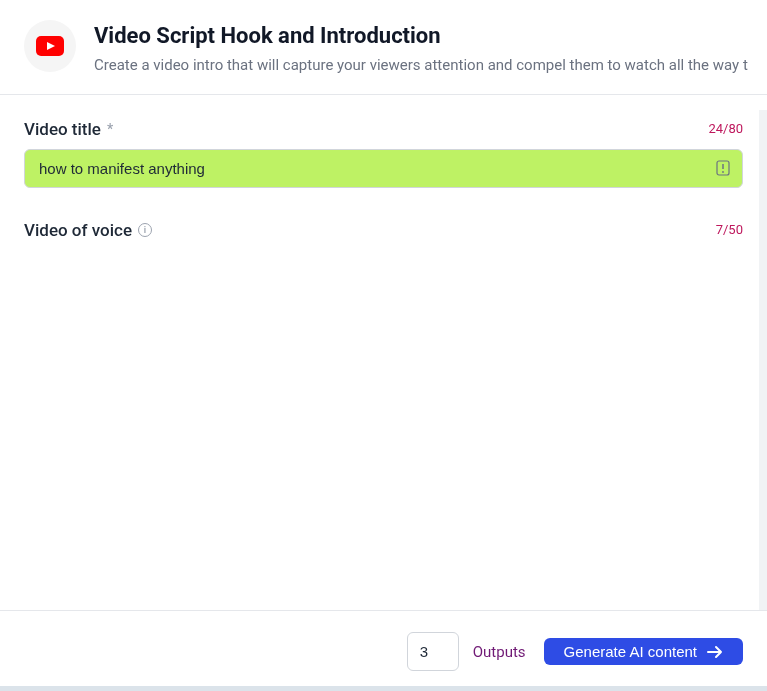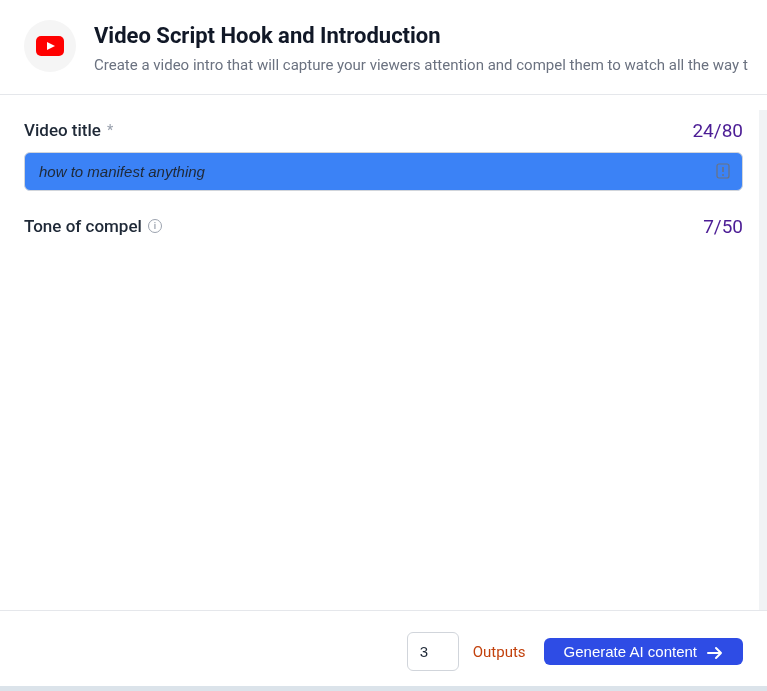--- a/index.html
+++ b/index.html
@@ -47,21 +47,21 @@
       color: #6b7280;
       line-height: 1.4;
       white-space: nowrap;
       overflow: hidden;
     }
     .form-area {
       padding: 24px;
       border-top: 1px solid #e5e7eb;
     }
     .field-group {
-      margin-bottom: 24px;
+      margin-bottom: 32px;
     }
     .label-row {
       display: flex;
       justify-content: space-between;
       align-items: center;
       margin-bottom: 10px;
     }
     .field-label {
       font-size: 17px;
       font-weight: 500;
@@ -81,33 +81,32 @@
       border-radius: 50%;
       display: inline-flex;
       align-items: center;
       justify-content: center;
       color: #9ca3af;
       font-size: 9px;
       font-weight: 600;
       font-style: normal;
     }
     .char-counter {
-      font-size: 19px;
-      color: #4c1d95;
+      font-size: 13px;
+      color: #be185d;
     }
     .text-input {
       width: 100%;
       padding: 10px 14px;
       border: 1px solid #d1d5db;
       border-radius: 6px;
       font-size: 15px;
       color: #1f2937;
-      background: #3b82f6;
+      background: #bef264;
       outline: none;
-      font-style: italic;
     }
     .text-input::placeholder {
       color: #9ca3af;
     }
     .input-wrapper {
       position: relative;
     }
     .input-suffix-icon {
       position: absolute;
       right: 12px;
@@ -137,33 +136,33 @@
       padding: 10px 12px;
       border: 1px solid #d1d5db;
       border-radius: 6px;
       font-size: 15px;
       color: #1f2937;
       text-align: left;
       outline: none;
     }
     .outputs-label {
       font-size: 15px;
-      color: #c2410c;
+      color: #701a75;
     }
     .generate-btn {
       background: #2e4ce5;
       color: #ffffff;
       border: none;
       border-radius: 6px;
       padding: 5px 20px;
       font-size: 15px;
       font-weight: 500;
       cursor: pointer;
       display: flex;
-      align-items: flex-end;
+      align-items: center;
       gap: 10px;
     }
     .arrow-icon {
       display: inline-flex;
       align-items: center;
     }
     .divider-line {
       position: absolute;
       bottom: 80px;
       left: 0;
@@ -222,21 +221,21 @@
           <line x1="7" y1="4" x2="7" y2="9" stroke="#6b7280" stroke-width="1.5"></line>
           <circle cx="7" cy="12" r="0.9" fill="#6b7280"></circle>
         </svg>
       </span>
     </div>
   </div>
 
   <div class="field-group">
     <div class="label-row">
       <label class="field-label">
-        <span>Tone of compel</span>
+        <span>Video of voice</span>
         <span class="info-icon">i</span>
       </label>
       <span class="char-counter">7/50</span>
     </div>
   </div>
 
 
 </div>
 
 <div class="right-scroll"></div>

